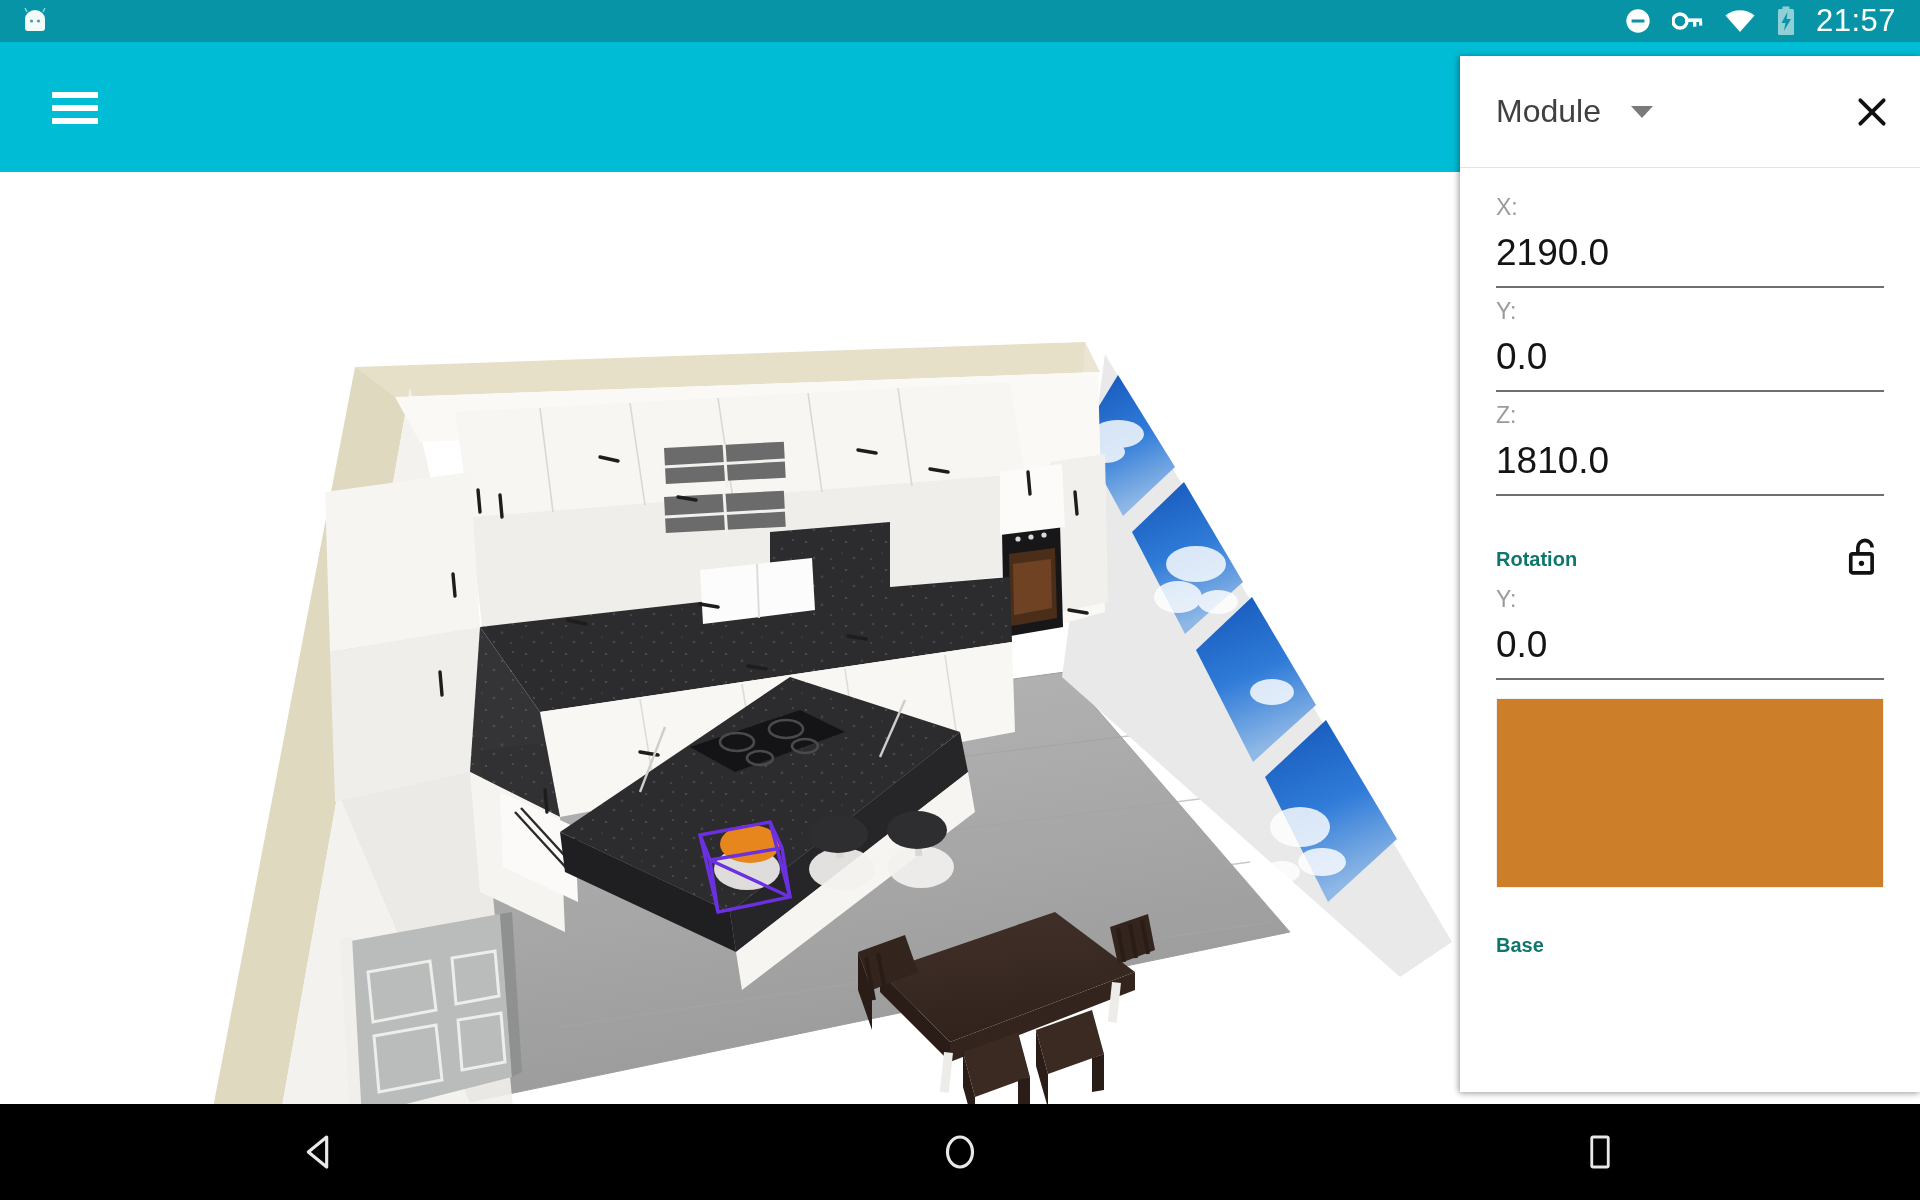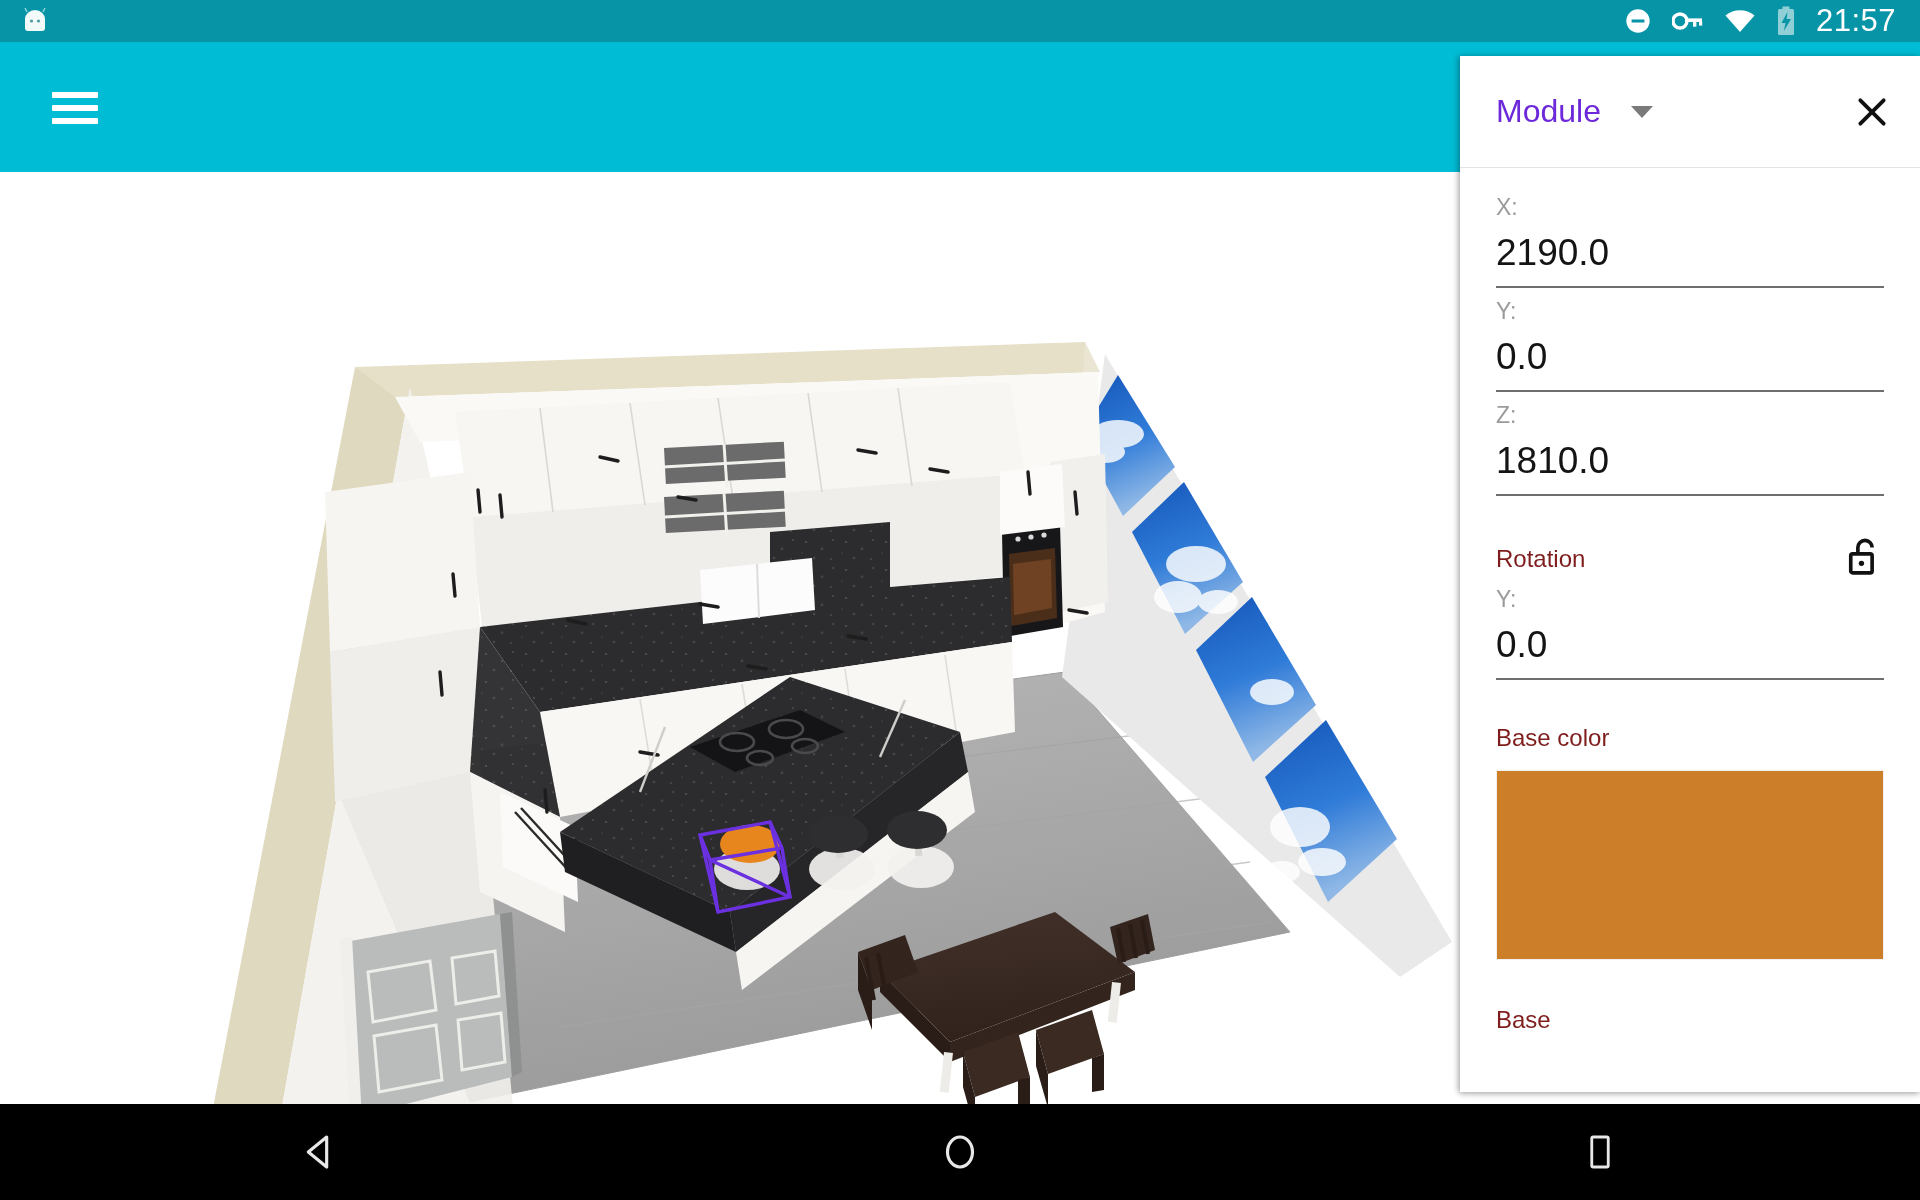--- a/index.html
+++ b/index.html
@@ -35,35 +35,35 @@
   #properties-panel{
     position:absolute; right:0; top:56px; width:460px; height:1036px;
     background:#fff; z-index:60;
     box-shadow:-2px 0 6px rgba(0,0,0,.22), 0 2px 6px rgba(0,0,0,.22);
   }
   #panel-header{
     height:112px; display:flex; align-items:center; padding:0 28px 0 36px;
     border-bottom:1px solid #e3e3e3;
   }
   #module-select{ display:flex; align-items:center; gap:30px; cursor:pointer; }
-  #module-label{ font-size:32px; color:#6d28d9; }
+  #module-label{ font-size:32px; color:#404040; }
   #chevron-down-icon{ width:0;height:0;border-left:11px solid transparent;
       border-right:11px solid transparent;border-top:12px solid #7a7a7a; }
   #close-button{ margin-left:auto; cursor:pointer; width:40px; height:40px;
       display:flex;align-items:center;justify-content:center; }
 
   #panel-body{ padding:22px 36px 0 36px; height:924px; overflow:hidden; position:relative; }
 
   .field{ margin-bottom:6px; }
   .field-label{ font-size:23px; color:#9b9b9b; line-height:34px; }
   .field-value{ font-size:37px; color:#141414; line-height:58px;
                 border-bottom:2px solid #6e6e6e; padding-bottom:4px; }
 
   .section-title-row{ display:flex; align-items:center; margin-top:40px; }
-  .section-title{ font-size:24px; font-weight:normal; color:#7f1d1d; }
+  .section-title{ font-size:20px; font-weight:bold; color:#0f766e; }
   #lock-icon{ margin-left:auto; }
 
   #base-color-title{ margin-top:44px; }
   #base-color-swatch{ margin-top:18px; width:100%; height:190px;
       border:1px solid #efefef; background:#CC7F28; cursor:pointer; }
   #color-title{ margin-top:46px; }
 
   
   #nav-bar{
     position:absolute; left:0; bottom:0; width:1920px; height:96px;
@@ -394,21 +394,20 @@
           <circle cx="9.75" cy="17" r="1.7" fill="#111"></circle>
         </svg>
       </span>
     </div>
 
     <div class="field">
       <div class="field-label">Y:</div>
       <div class="field-value">0.0</div>
     </div>
 
-    <div class="section-title section-title-row" id="base-color-title">Base color</div>
     <div id="base-color-swatch" style="background: rgb(204, 127, 40);"></div>
 
     <div class="section-title section-title-row" id="color-title">Base</div>
   </div>
 </div>
 
 <div id="nav-bar">
   <div class="nav-btn">
     <svg width="40" height="40" viewBox="0 0 24 24">
         <path d="M16 3 L5 12 L16 21 Z" fill="none" stroke="#e8e8e8" stroke-width="1.9" stroke-linejoin="round"></path>

